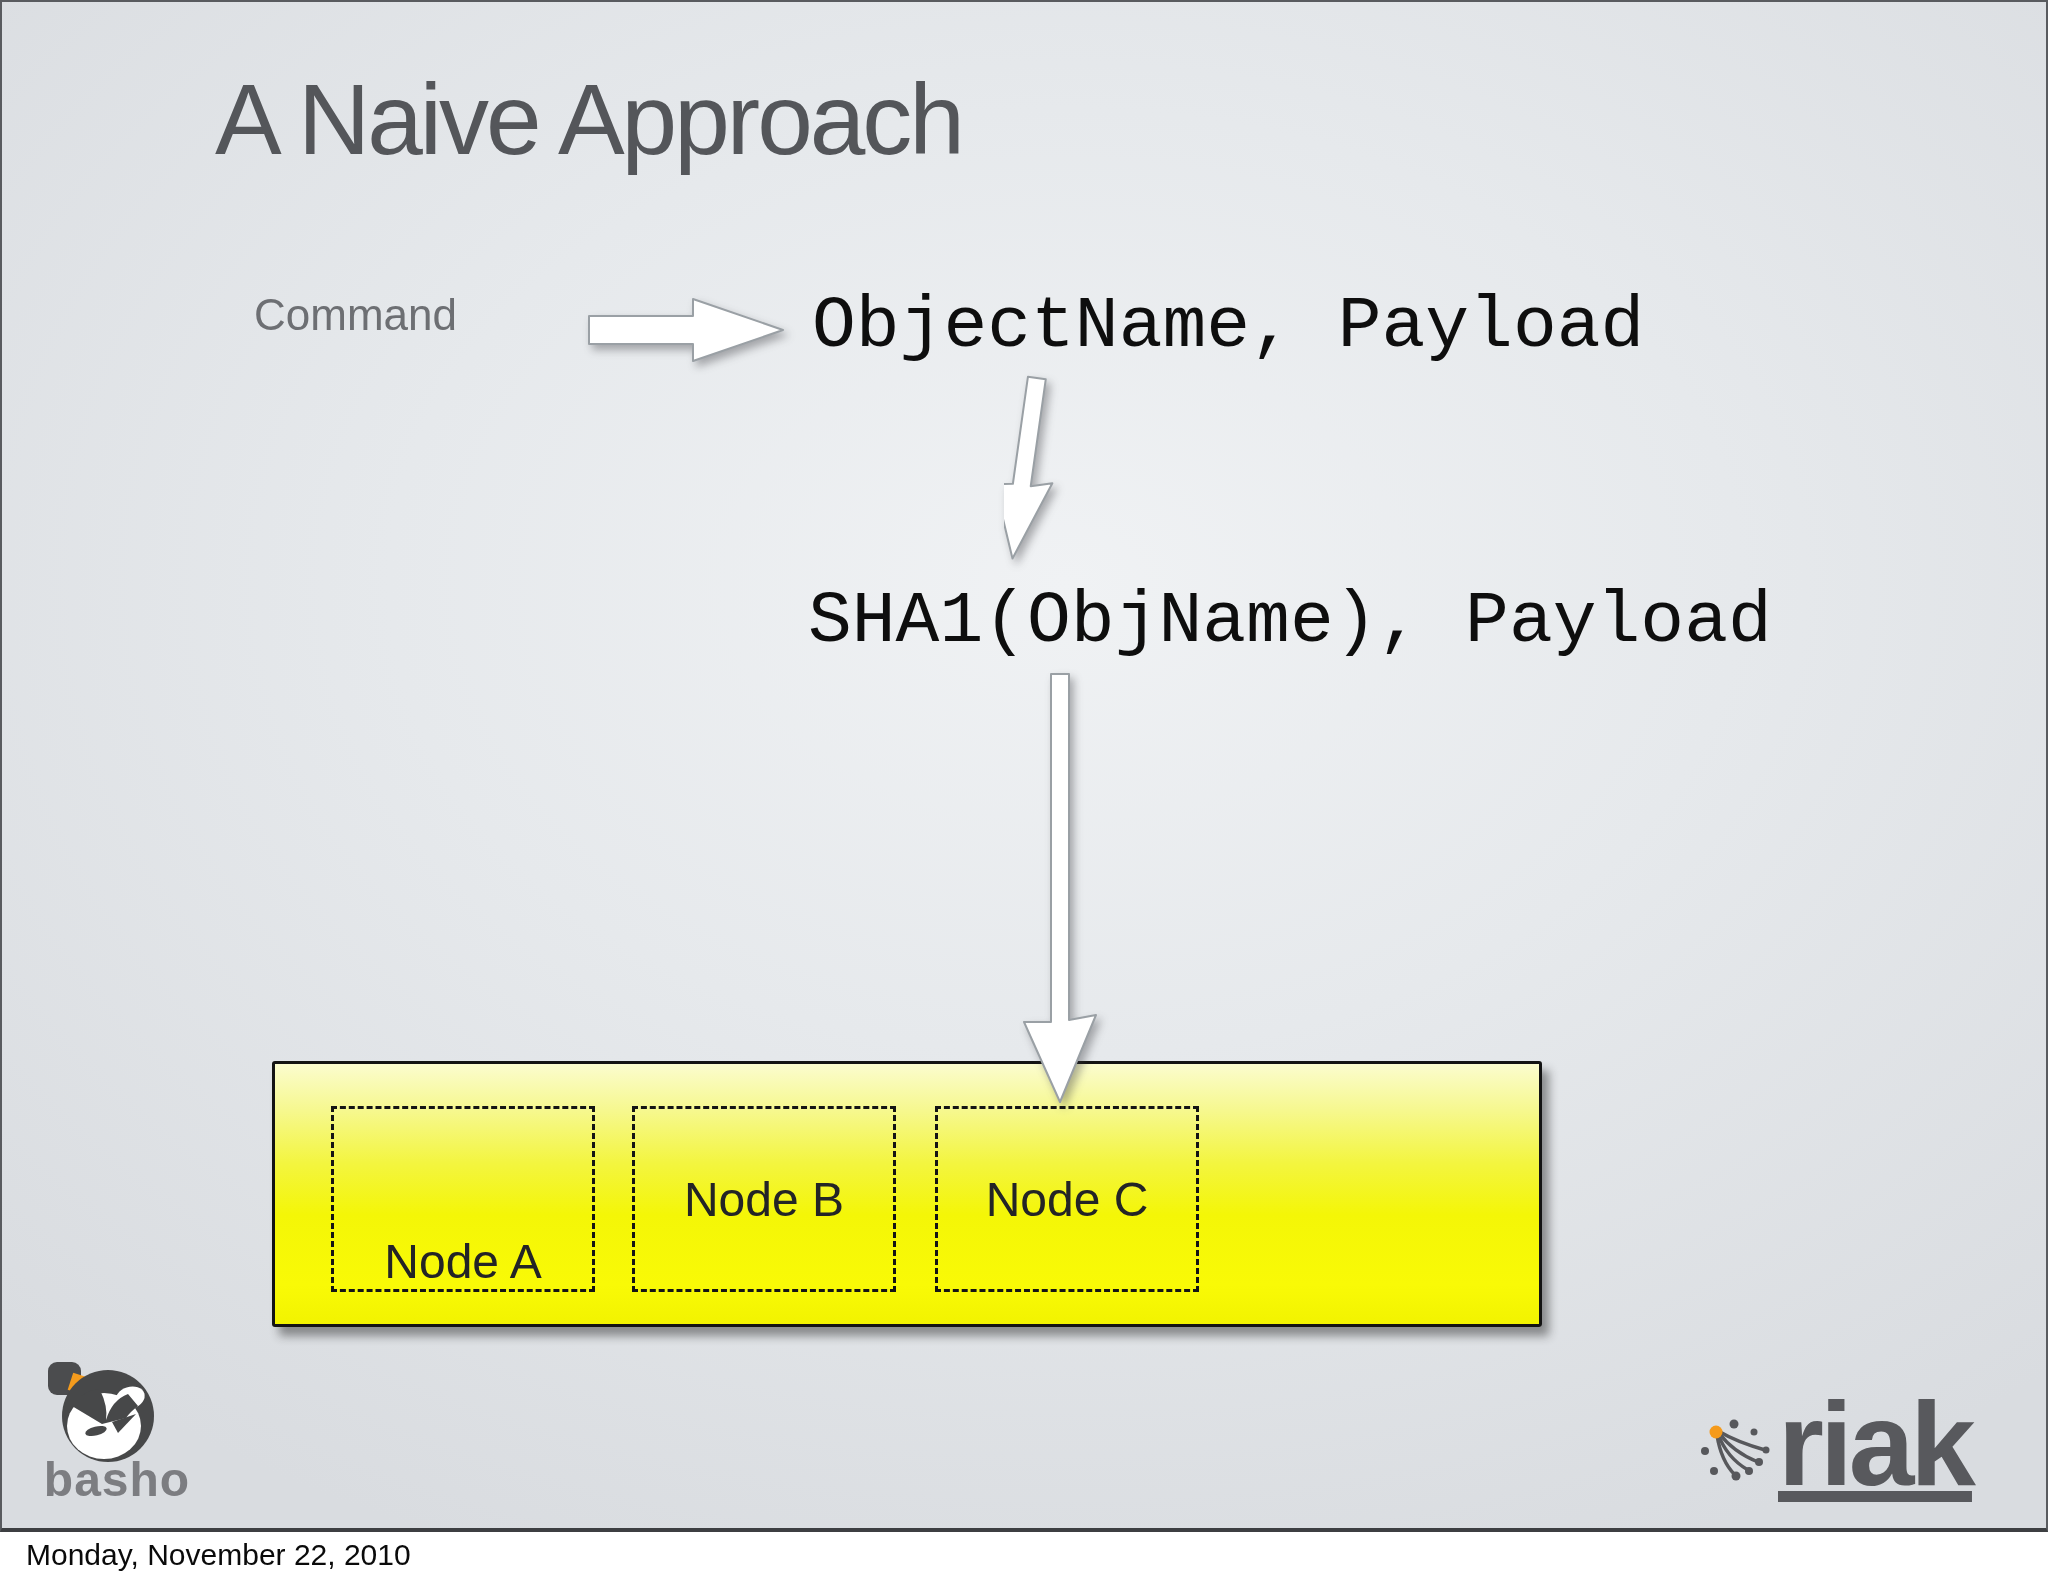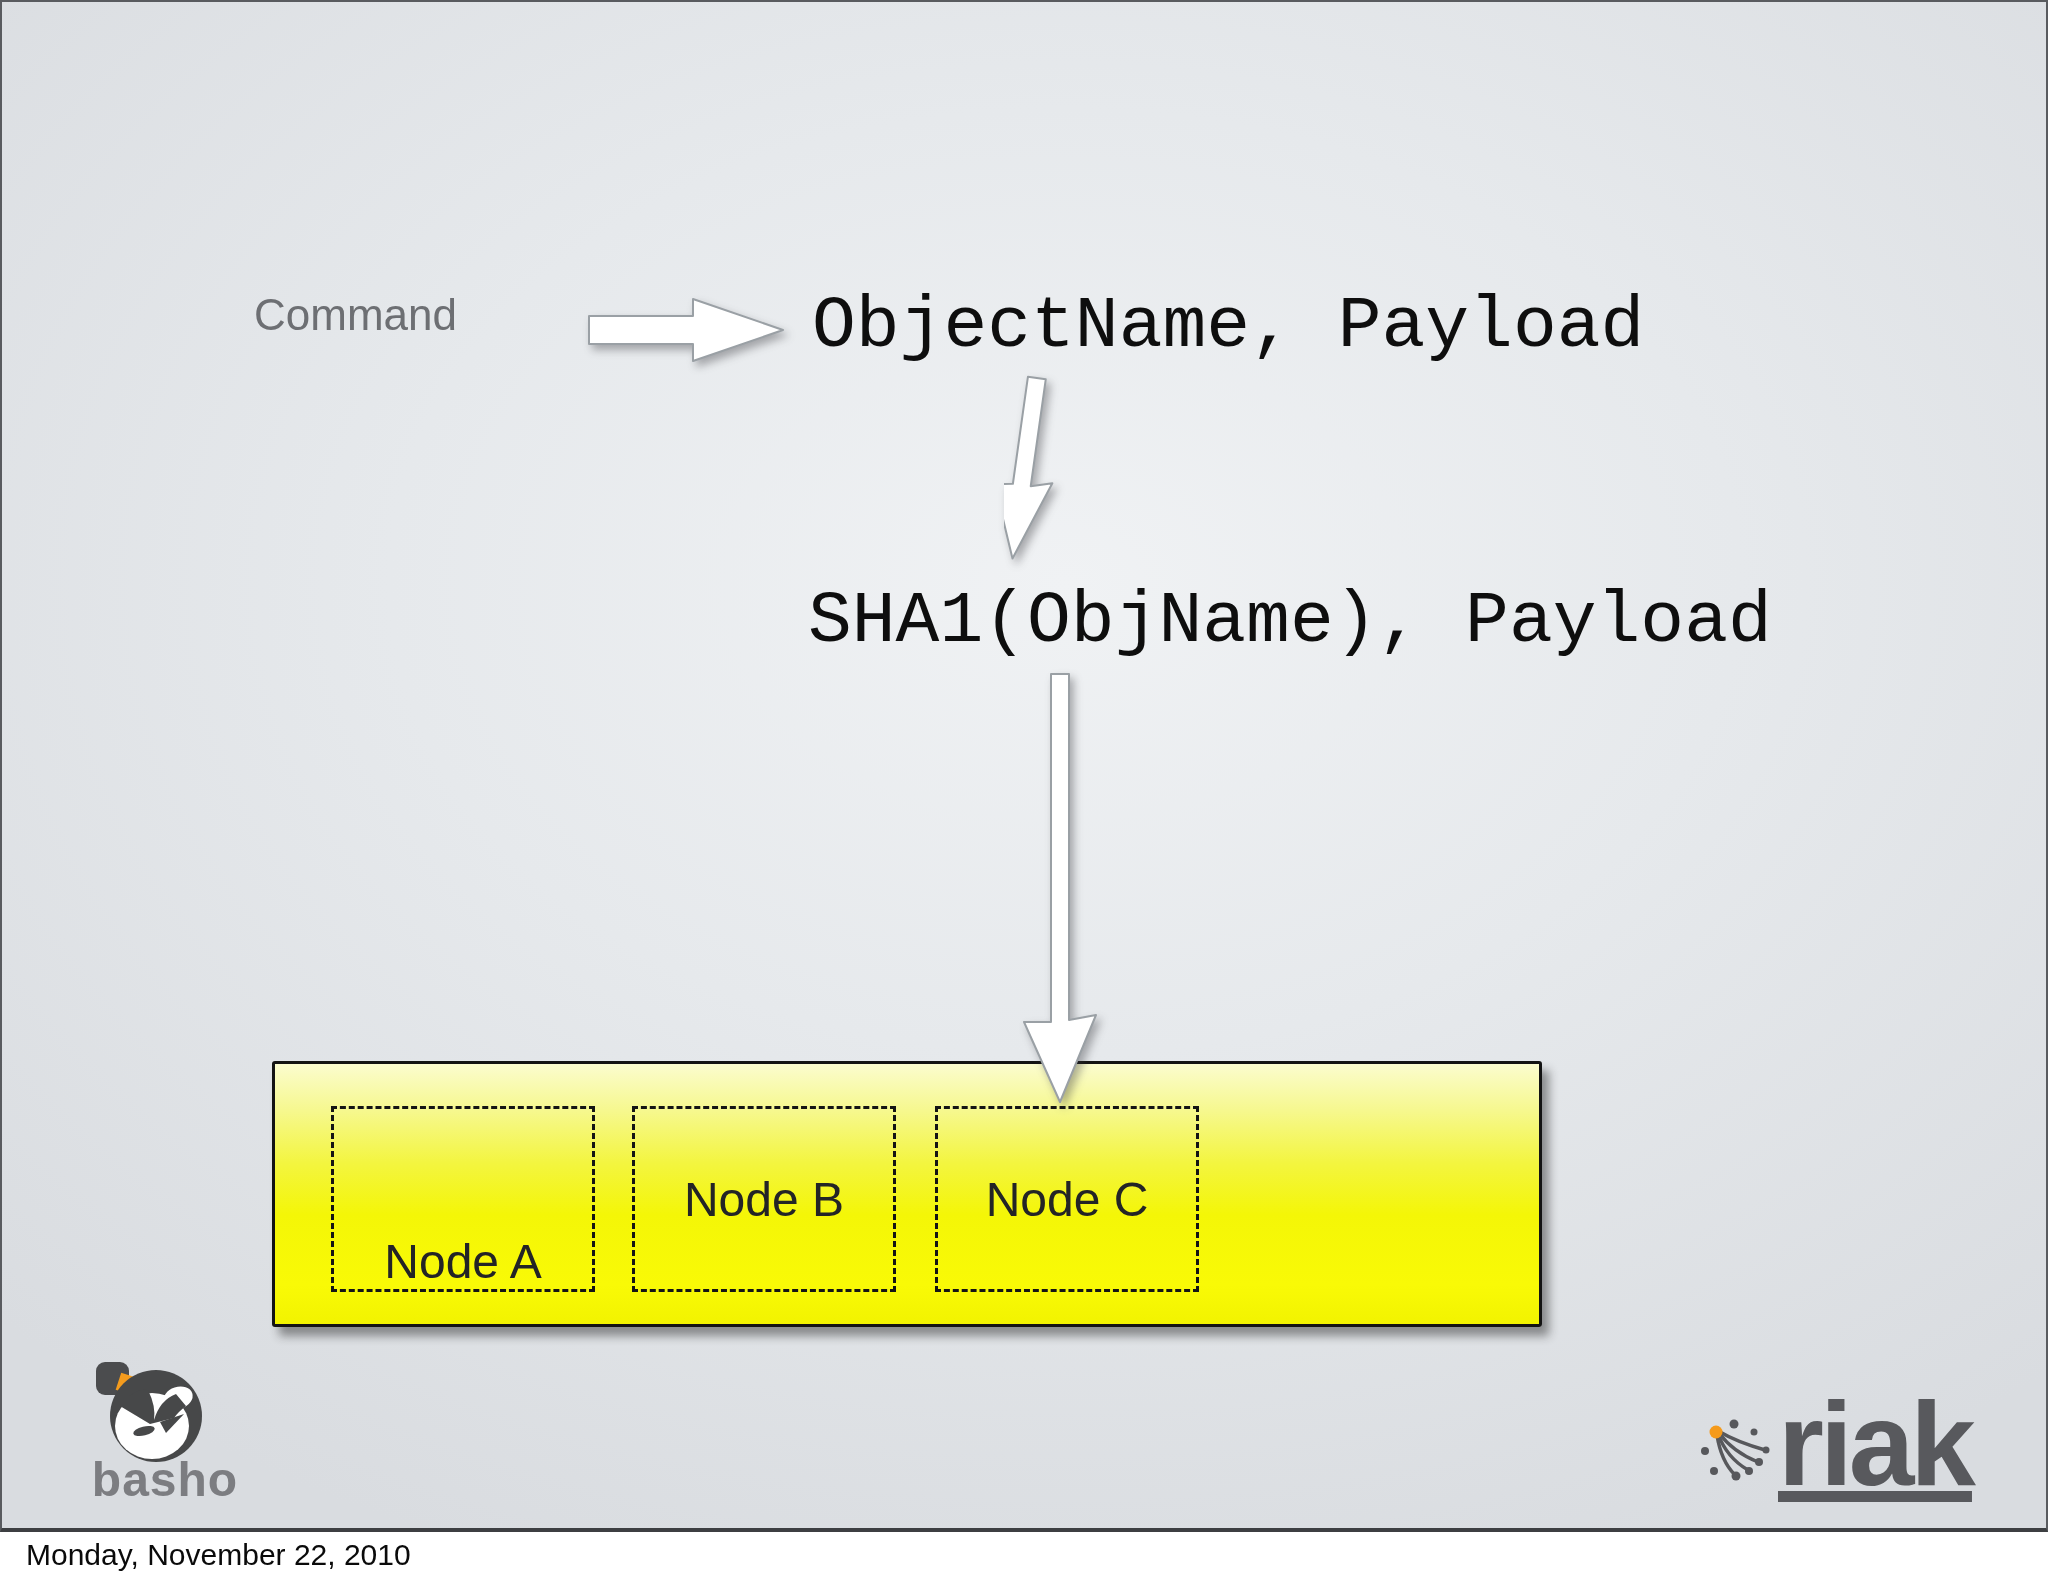--- a/index.html
+++ b/index.html
@@ -33,21 +33,21 @@
     background:linear-gradient(180deg,#fbfcce 0%,#f6f88e 18%,#f3f540 38%,#f4f607 58%,#f9fa06 85%,#f2f300 100%);
     box-shadow:7px 9px 10px rgba(30,30,30,0.45);
   }
   .node{
     position:absolute;top:42px;width:264px;height:186px;box-sizing:border-box;
     border:3px dashed #141414;
     display:flex;align-items:center;justify-content:center;
   }
   .node span{font-size:48px;font-weight:300;color:#232426;white-space:nowrap;}
   .node-a{left:56px;align-items:flex-end;}.node-b{left:357px;}.node-c{left:660px;}.node-d{left:955px;}
-  .basho-logo{position:absolute;left:40px;top:1352px;width:150px;height:156px;margin-left:48px;}
+  .basho-logo{position:absolute;left:40px;top:1352px;width:150px;height:156px;}
   .basho-word{
     position:absolute;left:0px;top:98px;width:150px;text-align:center;
     font-size:48px;font-weight:bold;color:#7c7d81;letter-spacing:1px;
   }
   .riak-logo{position:absolute;left:1694px;top:1378px;width:300px;height:120px;}
   .riak-word{
     position:absolute;left:82px;top:-4px;
     font-size:118px;font-weight:bold;color:#58595d;letter-spacing:-4px;white-space:nowrap;text-decoration:underline;
   }
   .footer{
@@ -56,20 +56,21 @@
   .footer-date{
     position:absolute;left:26px;top:6px;font-size:30px;color:#0a0a0a;white-space:nowrap;
   }
 </style>
 </head>
 <body>
 
 <div class="stage">
   <div class="slide">
 
+    <div class="title">A Naive Approach</div>
 
     <div class="cmd-label">Command</div>
 
     <svg class="arrow" style="left:583px;top:290px;" width="205" height="75" viewBox="0 0 205 75">
       <polygon points="4,24 108,24 108,7 198,38 108,69 108,52 4,52"></polygon>
     </svg>
 
     <div class="mono obj-line">ObjectName, Payload</div>
 
     <svg class="arrow" style="left:1002px;top:372px;" width="95" height="195" viewBox="0 0 95 195">

